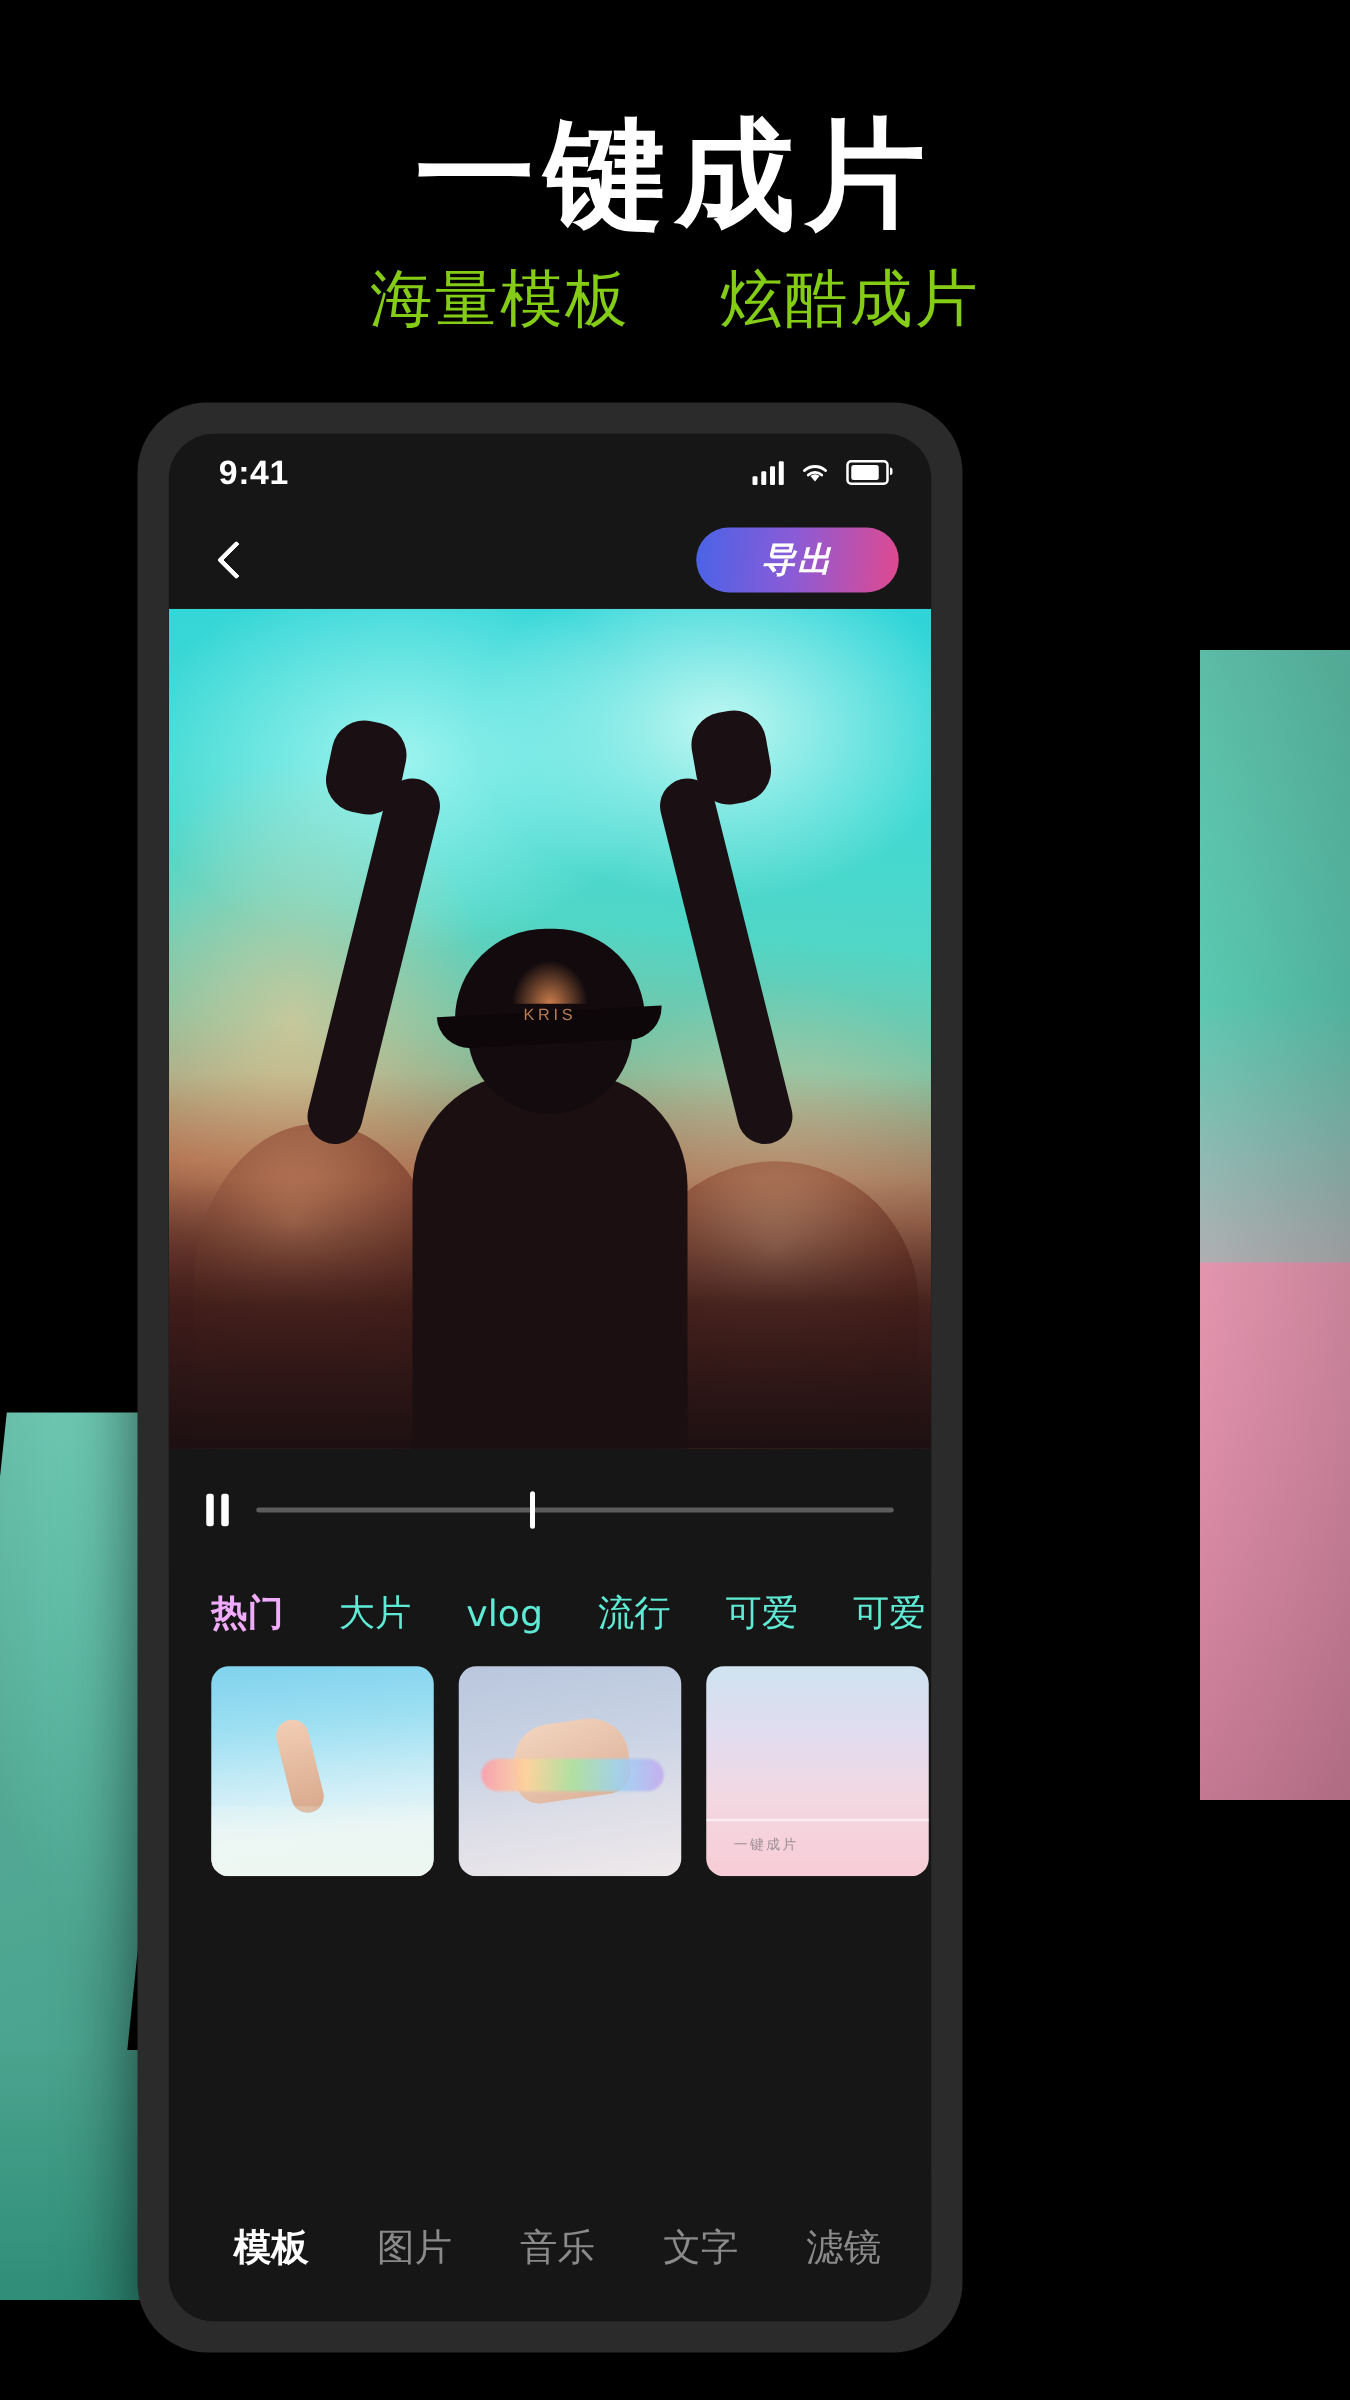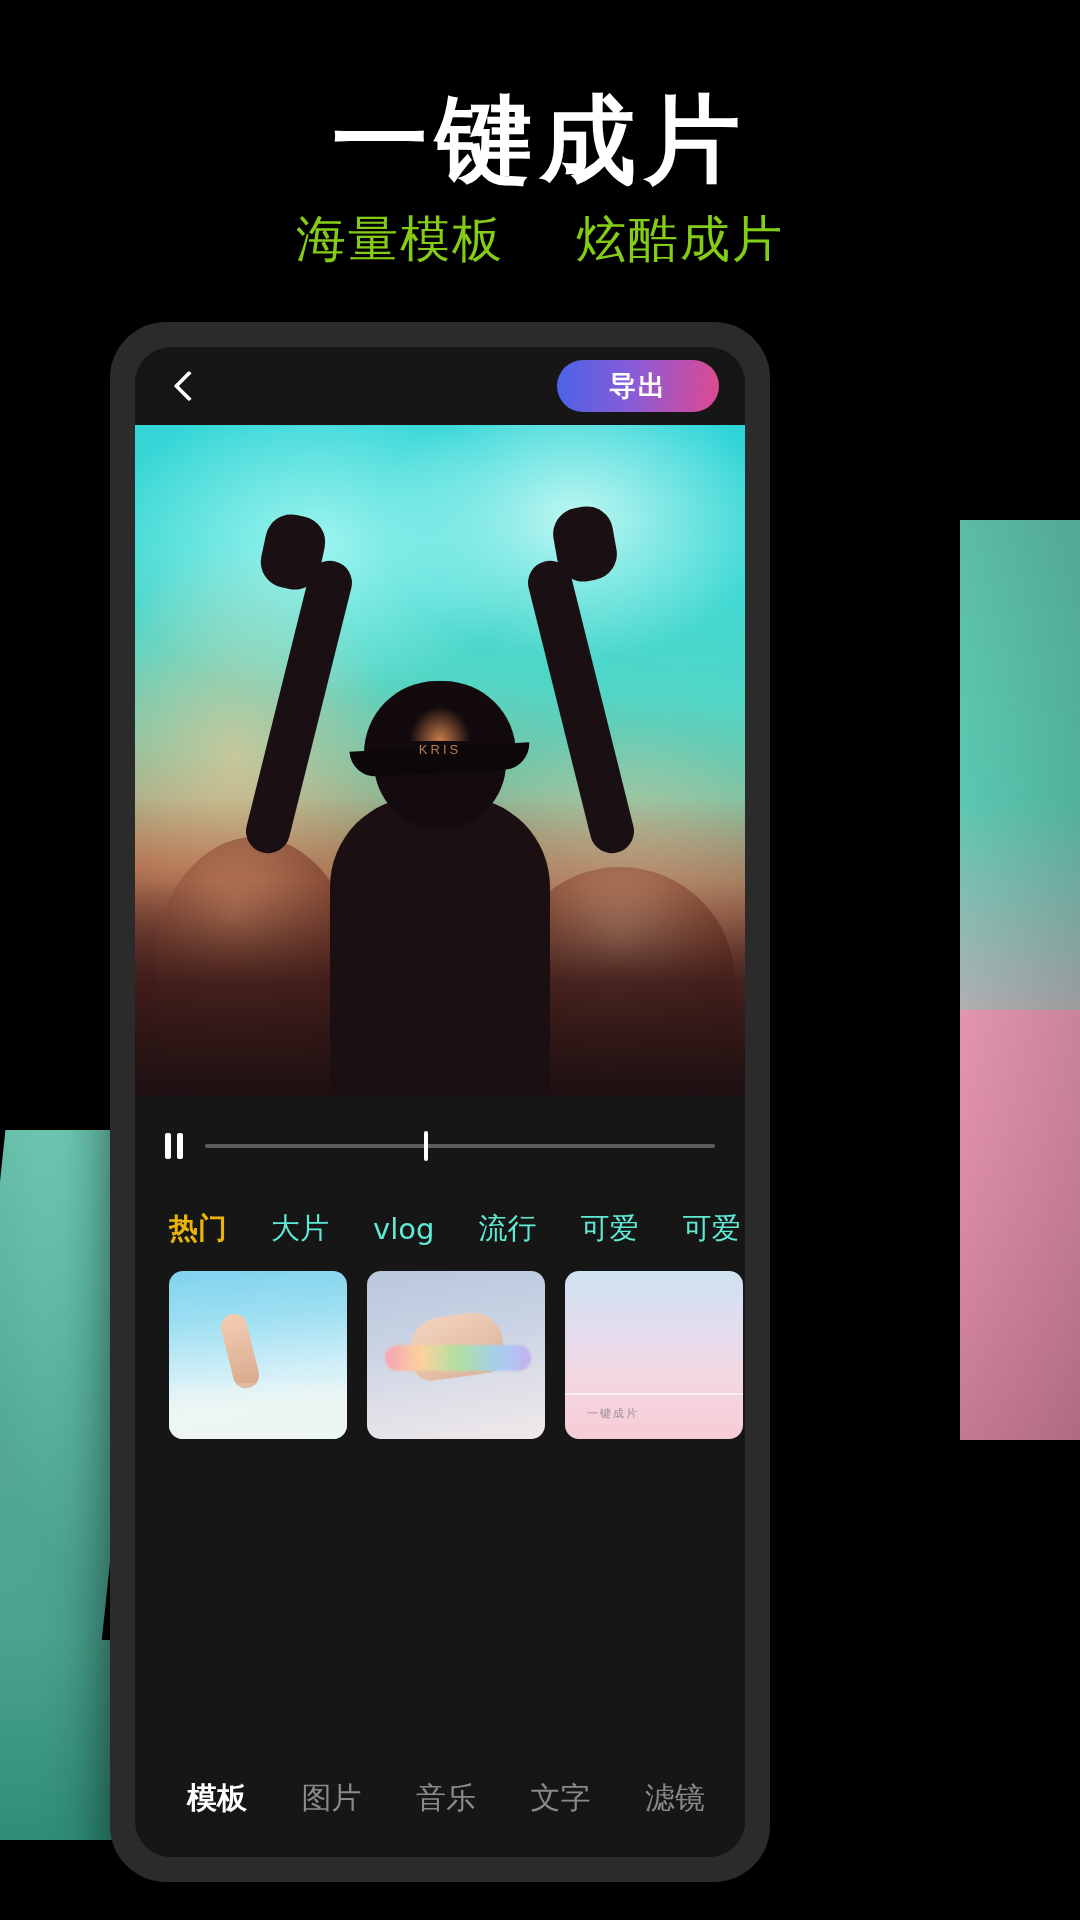--- a/index.html
+++ b/index.html
@@ -46,21 +46,21 @@
   .sig i{display:block;width:4px;background:#fff;border-radius:1px;}
   .sig i:nth-child(1){height:7px;}
   .sig i:nth-child(2){height:11px;}
   .sig i:nth-child(3){height:15px;}
   .sig i:nth-child(4){height:19px;}
   .batt{width:30px;height:16px;border:2px solid #fff;border-radius:4px;position:relative;}
   .batt::after{content:"";position:absolute;right:-5px;top:4px;width:2px;height:6px;background:#fff;border-radius:0 2px 2px 0;}
   .batt i{position:absolute;left:2px;top:2px;bottom:2px;width:22px;background:#fff;border-radius:2px;}
 
   
-  .navbar{height:78px;display:flex;align-items:center;justify-content:space-between;padding:0 26px 0 28px;}
+  .navbar{height:78px;display:flex;align-items:center;justify-content:space-between;padding:0 26px 0 28px;font-style:italic;}
   .back-btn{width:52px;height:52px;display:flex;align-items:center;justify-content:center;}
   .chev{width:18px;height:18px;border-left:4px solid #fff;border-bottom:4px solid #fff;
       transform:rotate(45deg);border-radius:2px;}
   .export-btn{min-width:118px;height:52px;border-radius:26px;display:flex;align-items:center;justify-content:center;
       background:linear-gradient(95deg,#4a63e7 0%,#8b5bd6 48%,#e0498f 100%);
       color:#fff;font-size:27px;font-weight:700;padding:0 22px;letter-spacing:2px;}
 
   
   .video{position:relative;width:610px;height:672px;overflow:hidden;background:#1a1112;}
   .v-sky{position:absolute;inset:0;
@@ -107,21 +107,21 @@
   .player{height:98px;display:flex;align-items:center;padding:0 30px;gap:22px;background:#161616;}
   .pause{display:flex;gap:6px;}
   .pause i{display:block;width:6px;height:26px;background:#fff;border-radius:2px;}
   .track{position:relative;flex:1;height:4px;background:#5c5c5c;border-radius:2px;}
   .playhead{position:absolute;left:43%;top:-13px;width:4px;height:30px;background:#fff;border-radius:2px;}
 
   
   .cats{display:flex;align-items:center;gap:44px;padding:14px 34px 16px;overflow:hidden;}
   .cat{font-size:29px;color:#5eead4;white-space:nowrap;
       font-family:"DejaVu Sans","Liberation Sans",sans-serif;}
-  .cat.active{color:#eab308;font-weight:700;}
+  .cat.active{color:#f0abfc;font-weight:700;}
 
   
   .cards{display:flex;gap:20px;padding:6px 34px 0;overflow:hidden;}
   .card{flex:0 0 auto;width:178px;height:168px;border-radius:14px;overflow:hidden;position:relative;}
   .card.c1{background:linear-gradient(175deg,#7fd2ee 0%,#9fe0f2 30%,#cfeef7 58%,#eaf6f6 78%,#dff0ea 100%);}
   .card.c1::after{content:"";position:absolute;left:0;right:0;bottom:0;height:56px;
       background:linear-gradient(0deg,#eef7f2 0%,rgba(238,247,242,.2) 100%);}
   .card.c1 .hand{position:absolute;left:58px;top:42px;width:26px;height:76px;border-radius:14px;
       background:linear-gradient(180deg,#f2cdb3 0%,#d8a98c 100%);transform:rotate(-14deg);}
   .card.c2{background:linear-gradient(170deg,#b9c6dd 0%,#c9d3e4 40%,#dfdfe8 70%,#efe9ea 100%);}
@@ -155,20 +155,39 @@
     <div class="t2">
       <span>海量模板</span>
       <span class="gap"></span>
       <span>炫酷成片</span>
     </div>
   </div>
 
   <div class="phone">
     <div class="phone-screen">
 
+      <div class="statusbar">
+        <div class="status-time">9:41</div>
+        <div class="status-icons">
+          <span class="sig">
+              <i></i>
+              <i></i>
+              <i></i>
+              <i></i>
+            </span>
+          <svg width="26" height="20" viewBox="0 0 26 20">
+            <path d="M13 17.2 L9.4 12.8 a5.6 5.6 0 0 1 7.2 0 Z" fill="#fff"></path>
+            <path d="M4.6 8.4 a12.4 12.4 0 0 1 16.8 0" stroke="#fff" stroke-width="2.4" fill="none" stroke-linecap="round"></path>
+            <path d="M7.6 12.0 a8.2 8.2 0 0 1 10.8 0" stroke="#fff" stroke-width="2.2" fill="none" stroke-linecap="round"></path>
+          </svg>
+          <span class="batt">
+              <i></i>
+            </span>
+        </div>
+      </div>
 
       <div class="navbar">
         <div class="back-btn">
           <span class="chev"></span>
         </div>
         <div class="export-btn">导出</div>
       </div>
 
       <div class="video">
         <div class="v-sky"></div>

